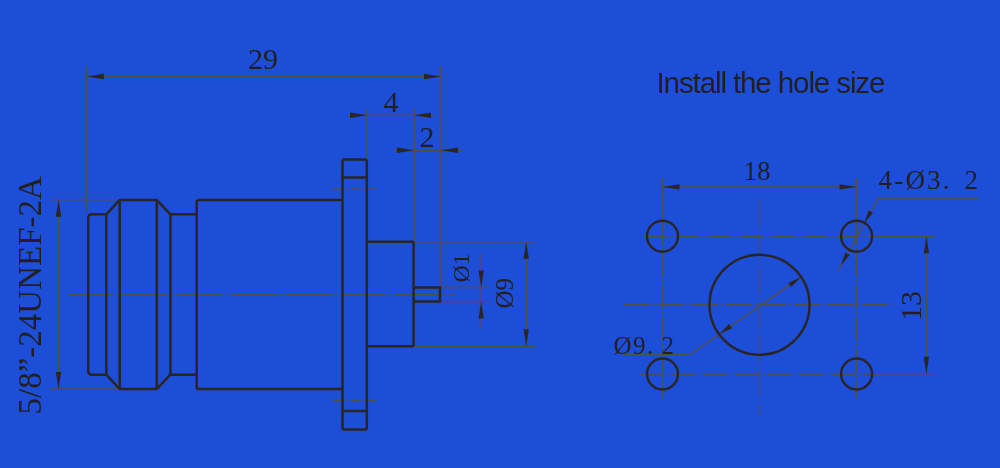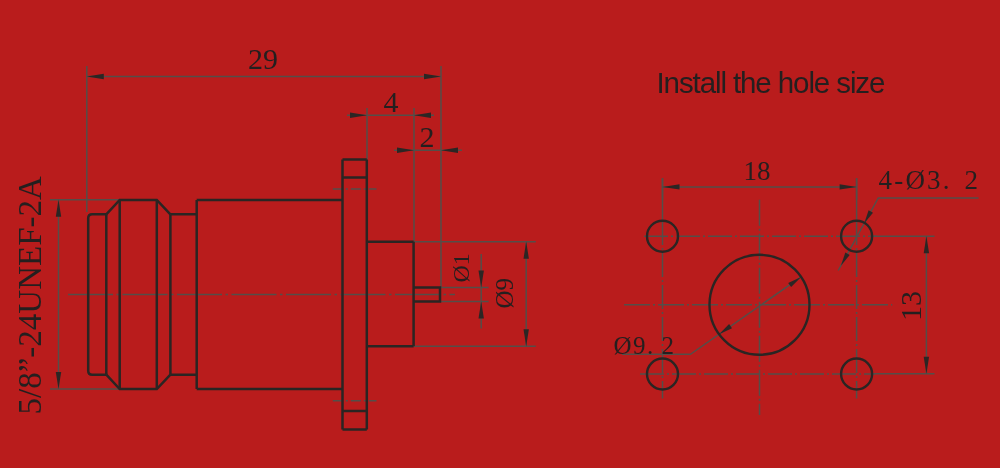--- a/index.html
+++ b/index.html
@@ -1,16 +1,16 @@
 <!DOCTYPE html>
 <html><head>
 <meta charset="utf-8">
 <style>
   html,body{margin:0;padding:0;background:#ffffff;}
-  #page{position:relative;width:1000px;height:468px;background:#b91c1c;overflow:hidden;}
+  #page{position:relative;width:1000px;height:468px;background:#1d4ed8;overflow:hidden;}
   svg{position:absolute;left:0;top:0;}
   text{fill:#241f1f;}
   .ser{font-family:"Liberation Serif", serif;}
   .san{font-family:"Liberation Sans", sans-serif;}
 </style>
 </head>
 <body>
 <div id="page">
 <svg width="1000" height="468" viewBox="0 0 1000 468">
   <g fill="none" stroke="#544e49" stroke-width="1.5">

